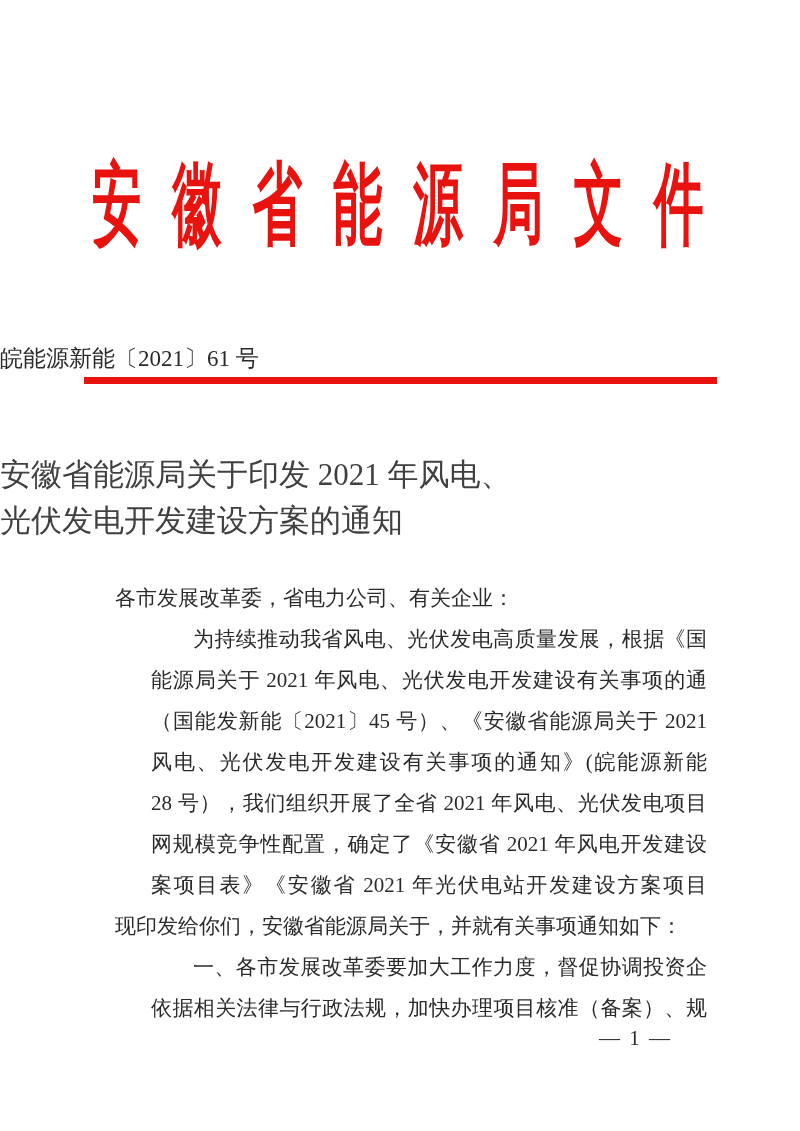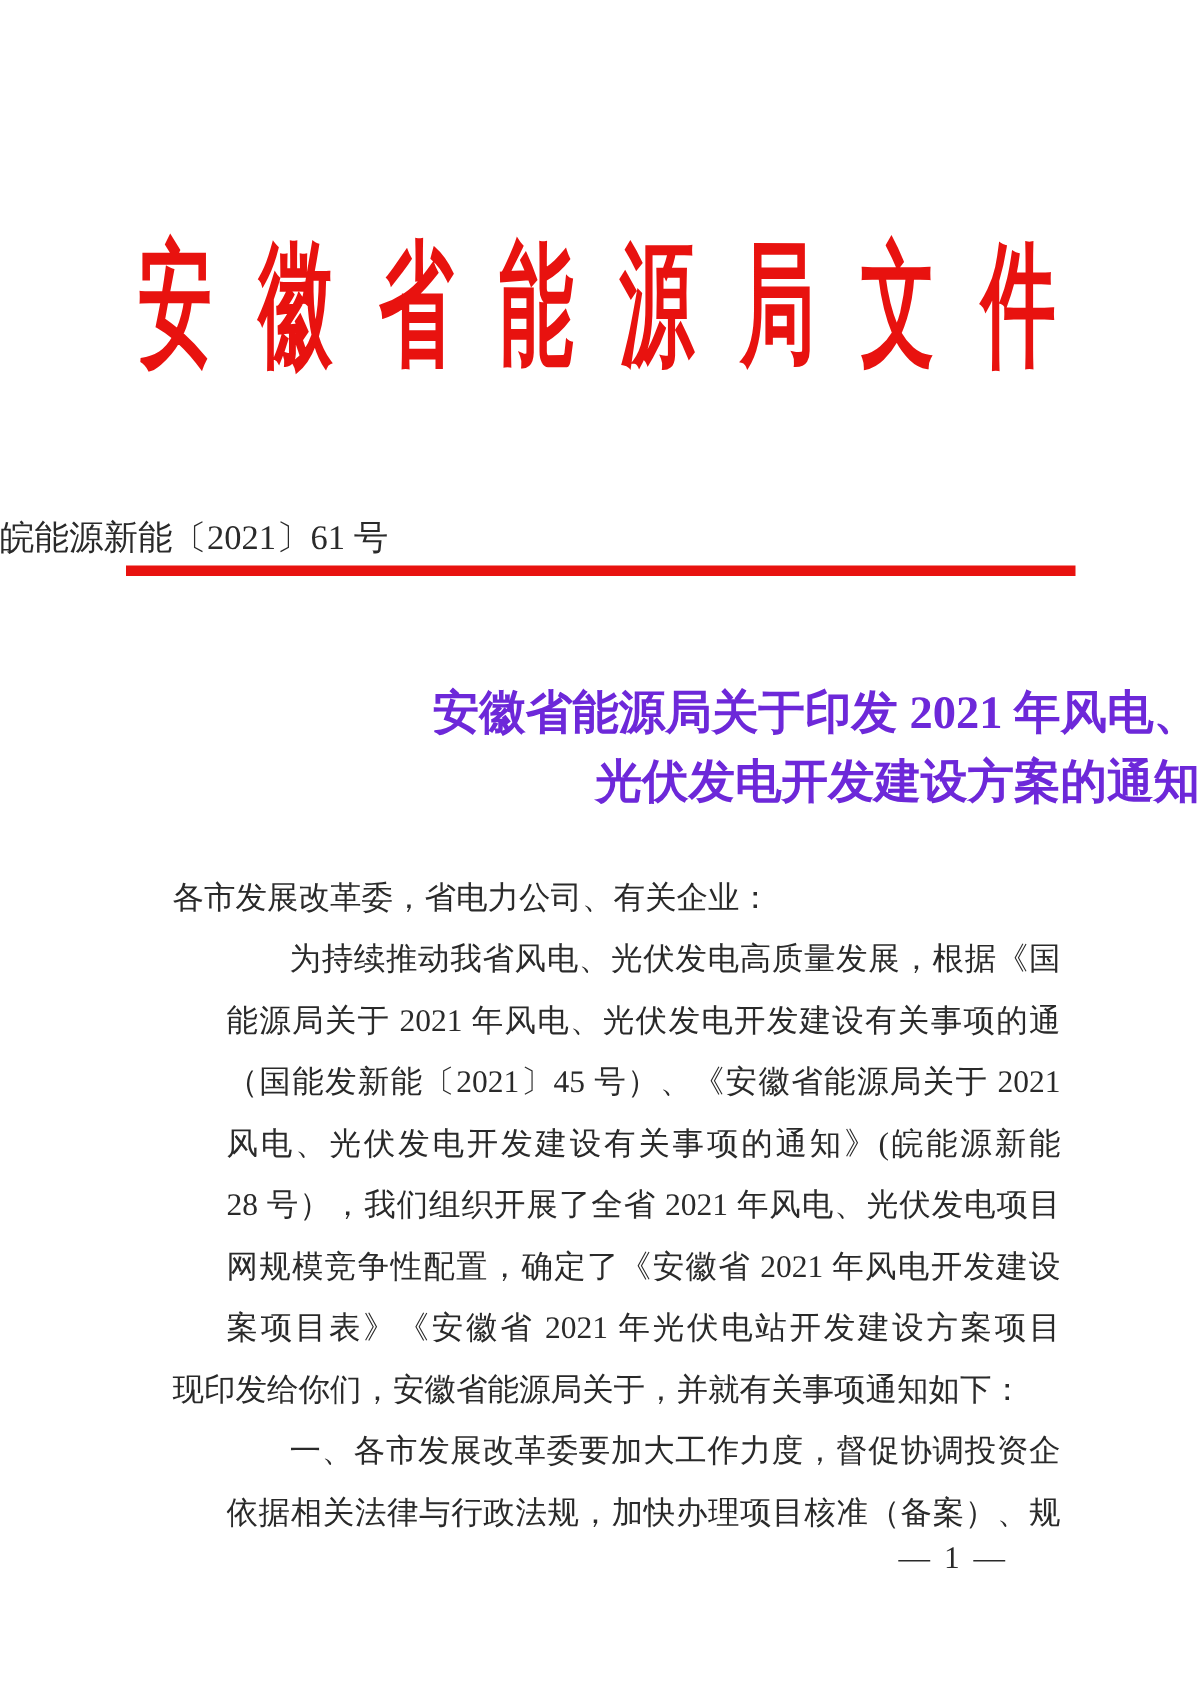--- a/index.html
+++ b/index.html
@@ -55,25 +55,25 @@
     left: 84px; top: 377px;
     width: 633px; height: 7px;
     background: var(--red, #e8120f);
   }
 
   
   .title {
     position: absolute;
     left: 0; top: 452px;
     width: 100%;
-    text-align: right;
+    text-align: left;
     font-size: 31px;
     line-height: 46px;
-    font-weight: bold;
-    color: #6d28d9;
+    font-weight: normal;
+    color: #404040;
   }
 
   
   .body-block {
     position: absolute;
     left: 115px; top: 578px;
     width: 592px;
     font-size: 21px;
     line-height: 41px;
     color: var(--text, #262626);

